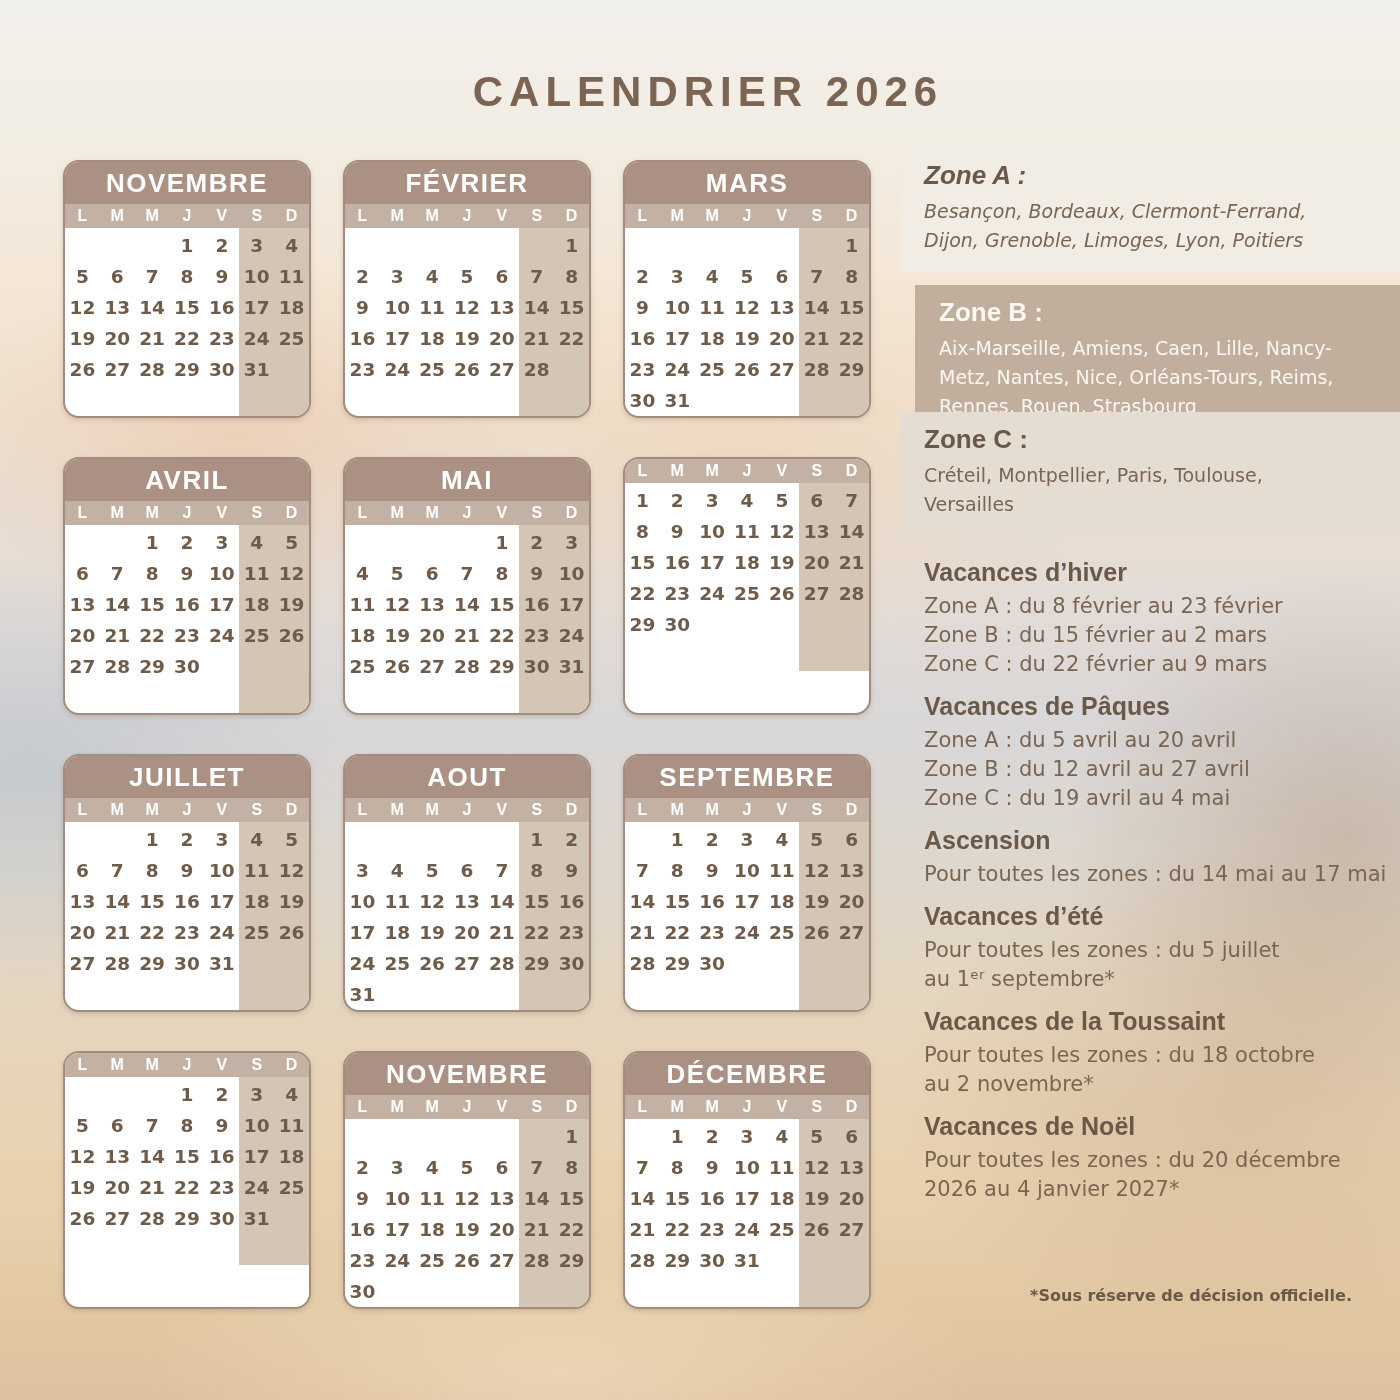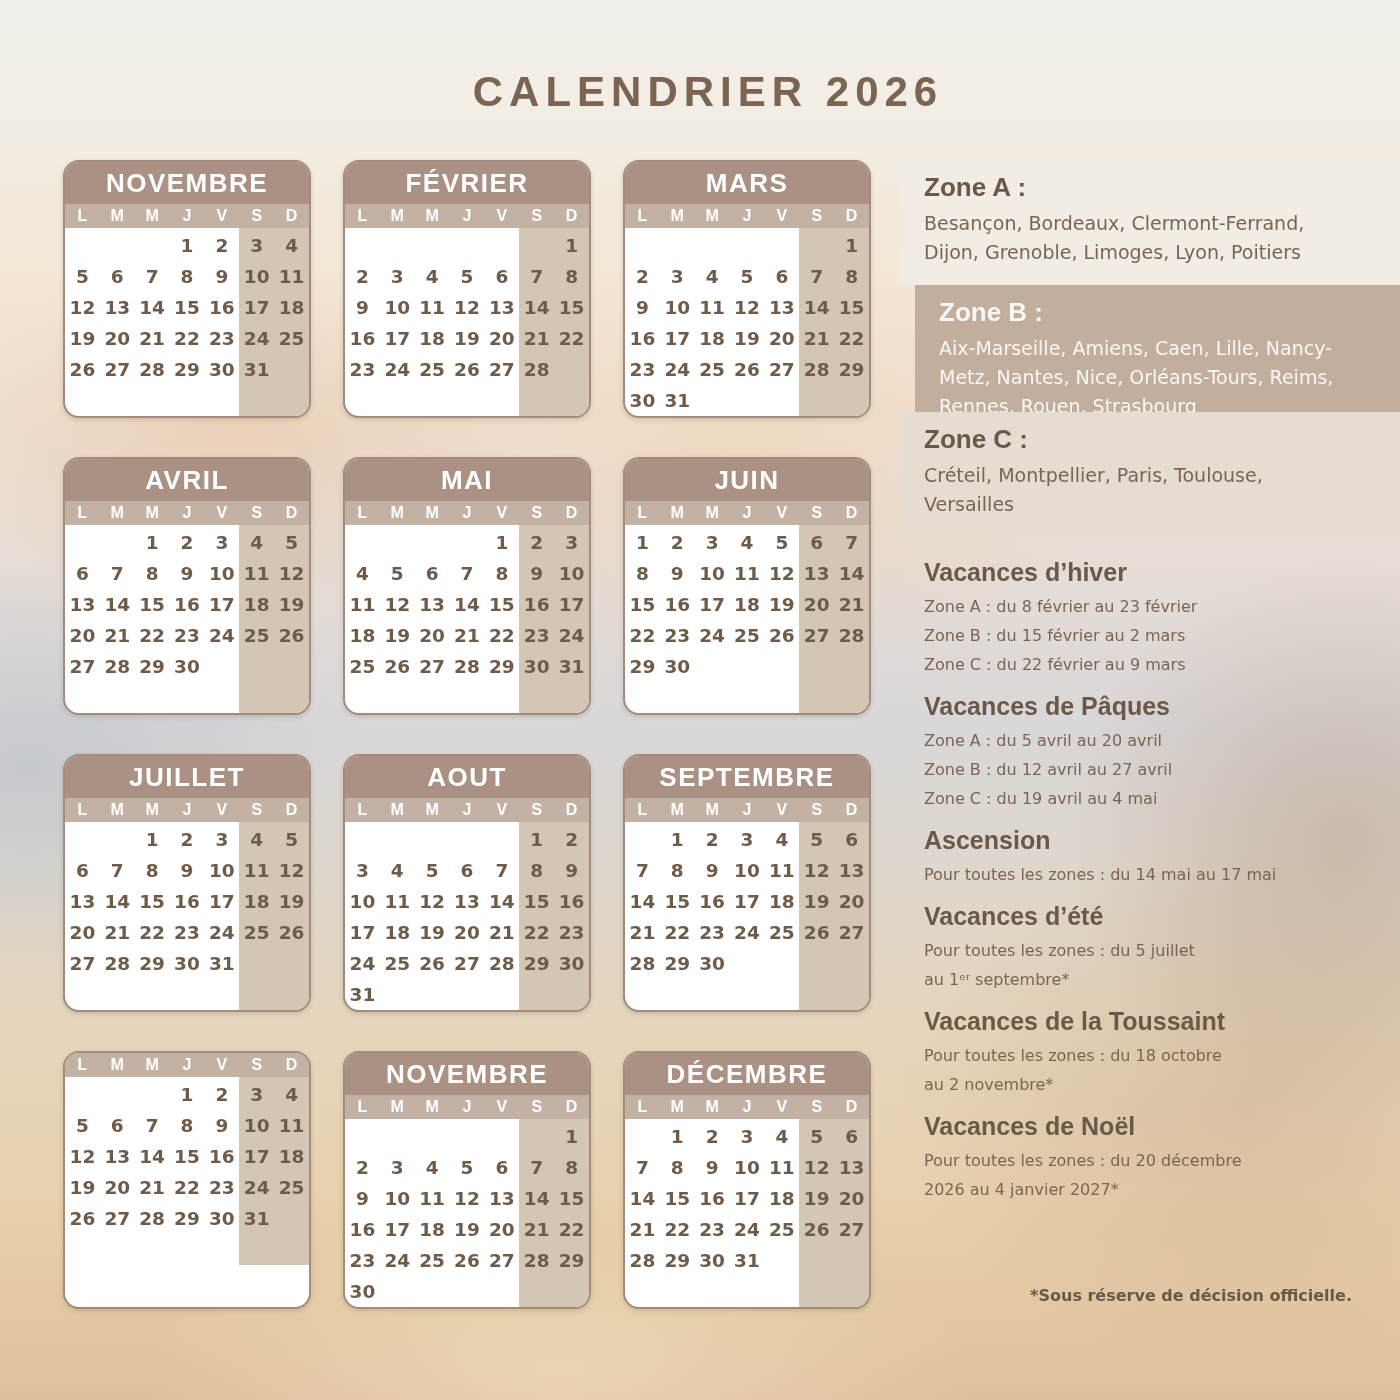--- a/index.html
+++ b/index.html
@@ -100,21 +100,21 @@
     line-height: 31px;
   }
   
   .zone-block {
     position: absolute;
     left: 900px;
     width: 500px;
     box-sizing: border-box;
     padding: 12px 20px 0 24px;
   }
-  .zone-block.light-a { top: 160px; height: 125px; background: var(--block-light); }
+  .zone-block.light-a { top: 148px; height: 125px; background: var(--block-light); font-style: italic; }
   .zone-block.dark    { top: 285px; height: 127px; background: var(--block-dark); margin-left: 15px; }
   .zone-block.light-c { top: 412px; height: 126px; background: var(--block-light2); }
   .zone-label {
     font-size: 26px;
     font-weight: bold;
     color: var(--heading-color);
     margin-bottom: 6px;
   }
   .zone-cities {
     font-family: "DejaVu Sans", sans-serif;
@@ -134,21 +134,21 @@
   .vacation-section { margin-bottom: 12px; }
   .vacation-title {
     font-size: 25px;
     font-weight: bold;
     color: var(--heading-color);
     line-height: 31px;
     margin-bottom: 4px;
   }
   .vacation-line {
     font-family: "DejaVu Sans", sans-serif;
-    font-size: 16px;
+    font-size: 21px;
     line-height: 29px;
     color: var(--body-color);
     white-space: nowrap;
   }
   .footnote {
     position: absolute;
     right: 48px; top: 1286px;
     font-family: "DejaVu Sans", sans-serif;
     font-size: 16px;
     font-weight: bold;
@@ -423,21 +423,20 @@
             <div class="day-cell">26</div>
             <div class="day-cell">27</div>
             <div class="day-cell">28</div>
             <div class="day-cell">29</div>
             <div class="day-cell">30</div>
             <div class="day-cell">31</div>
           </div>
         </div>
       </div>
       <div class="month-card">
-        <div class="month-header">JUIN</div>
         <div class="weekday-row">
           <div class="weekday-letter">L</div>
           <div class="weekday-letter">M</div>
           <div class="weekday-letter">M</div>
           <div class="weekday-letter">J</div>
           <div class="weekday-letter">V</div>
           <div class="weekday-letter">S</div>
           <div class="weekday-letter">D</div>
         </div>
         <div class="month-body">

